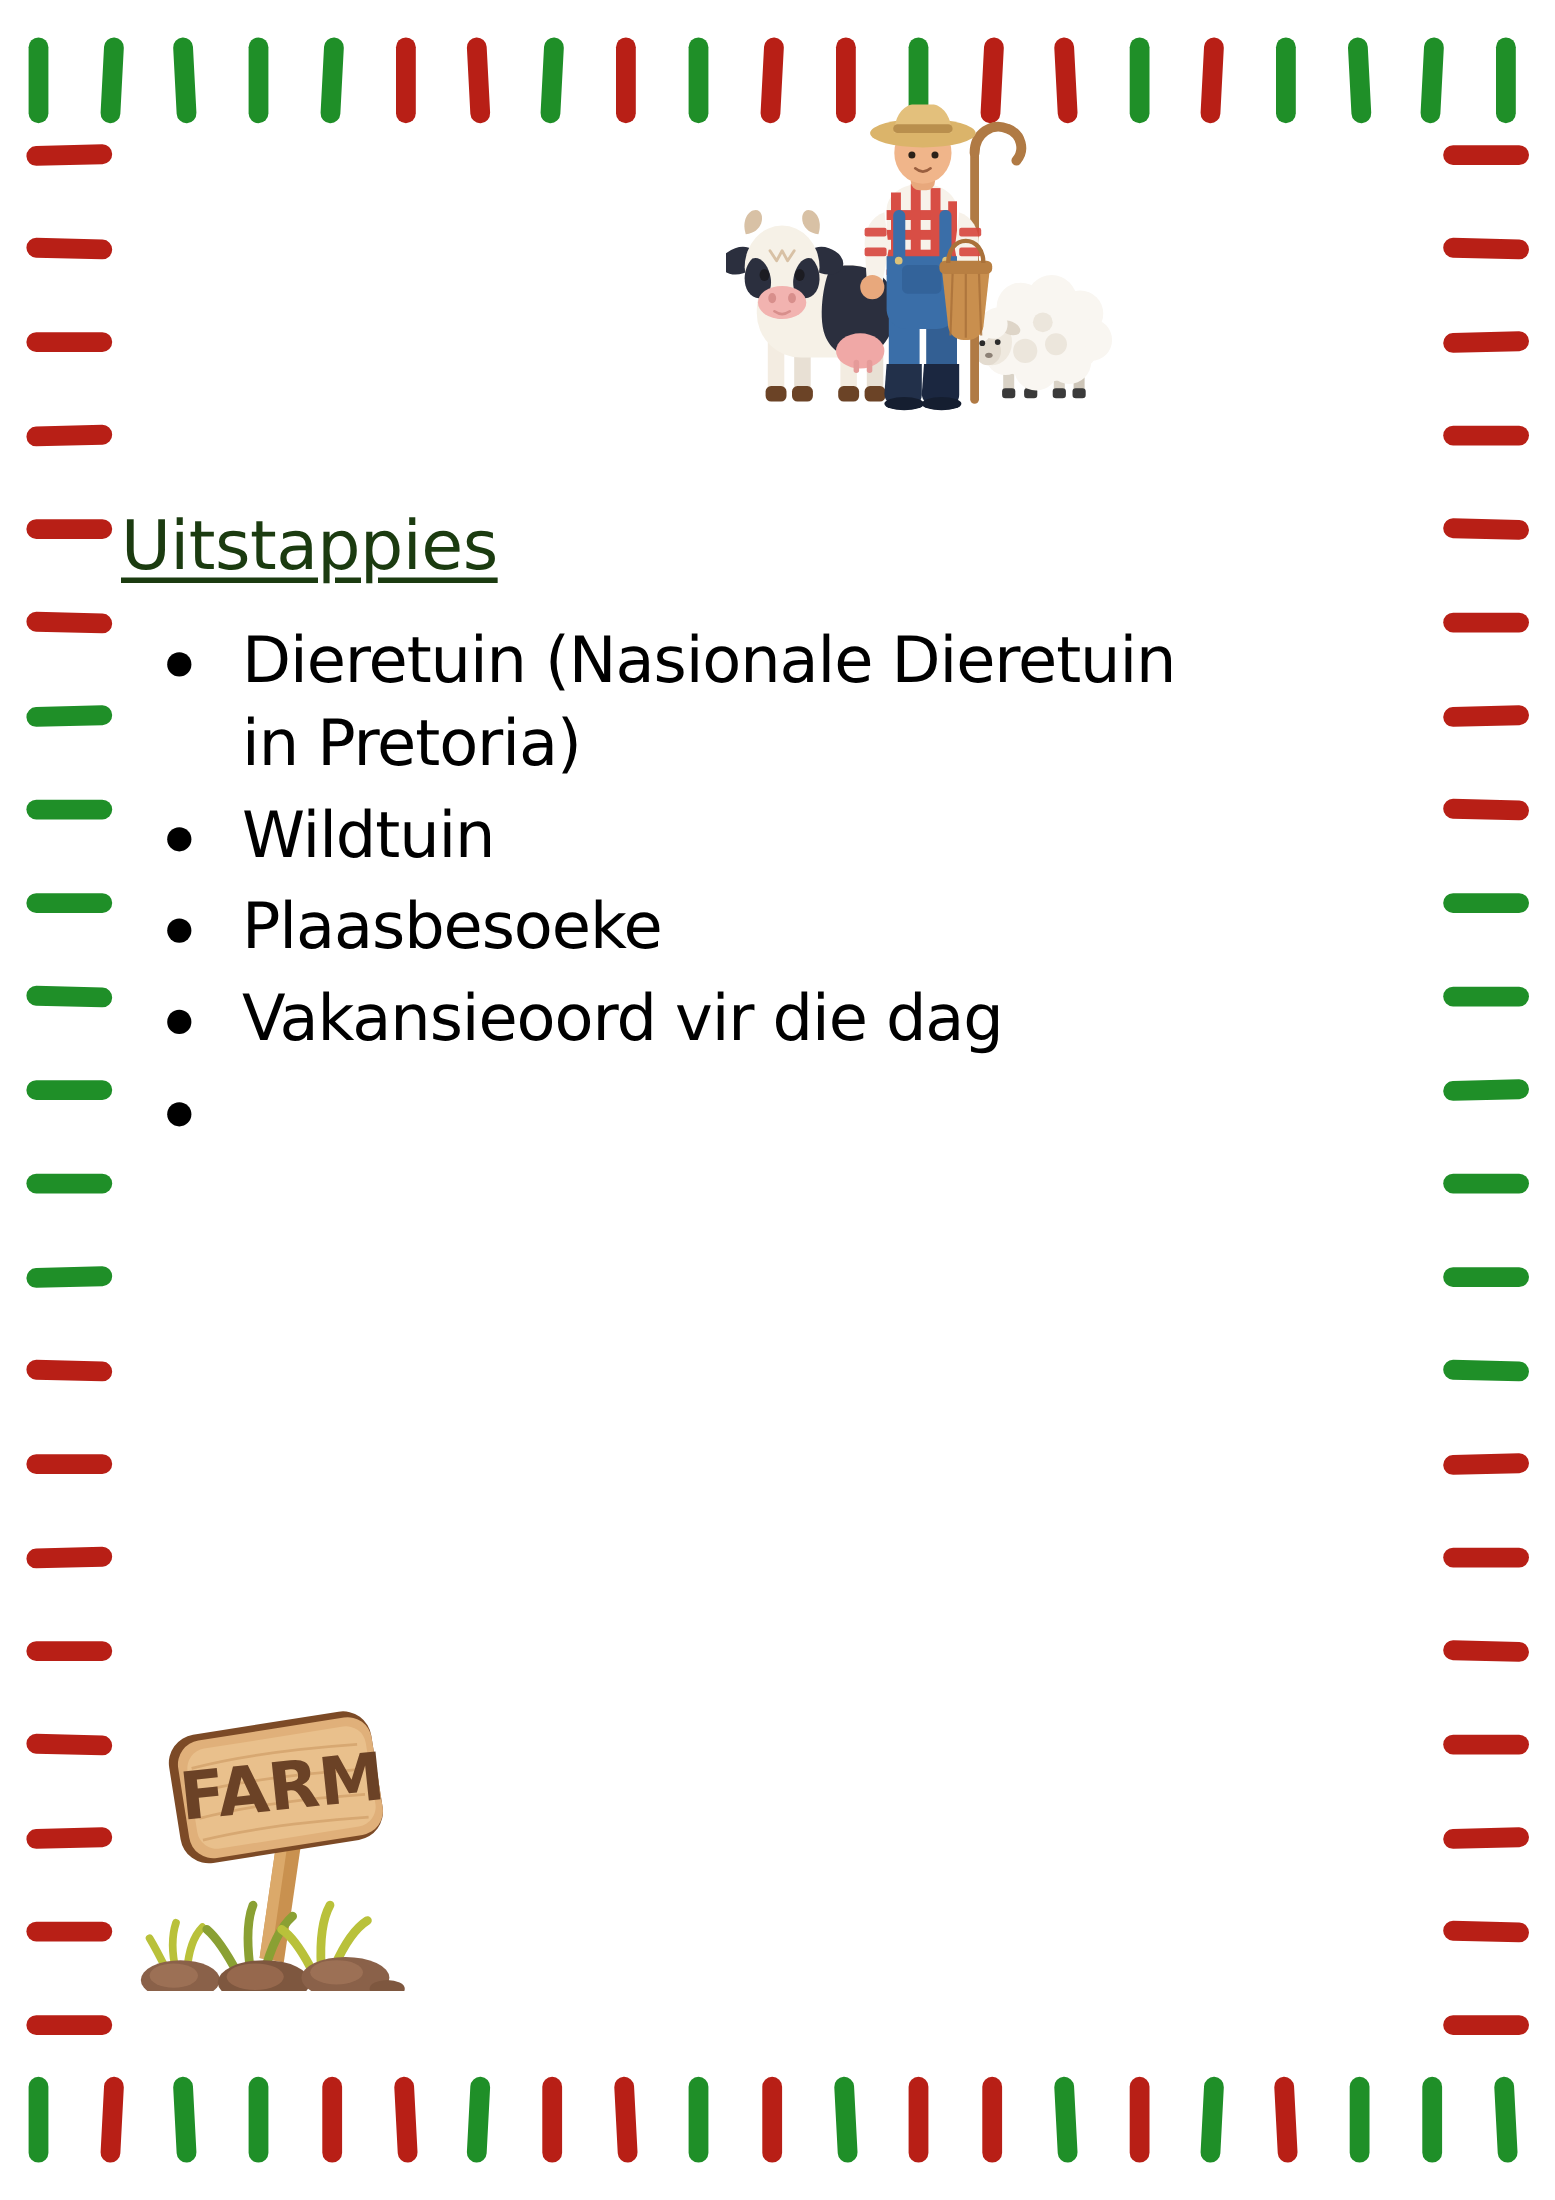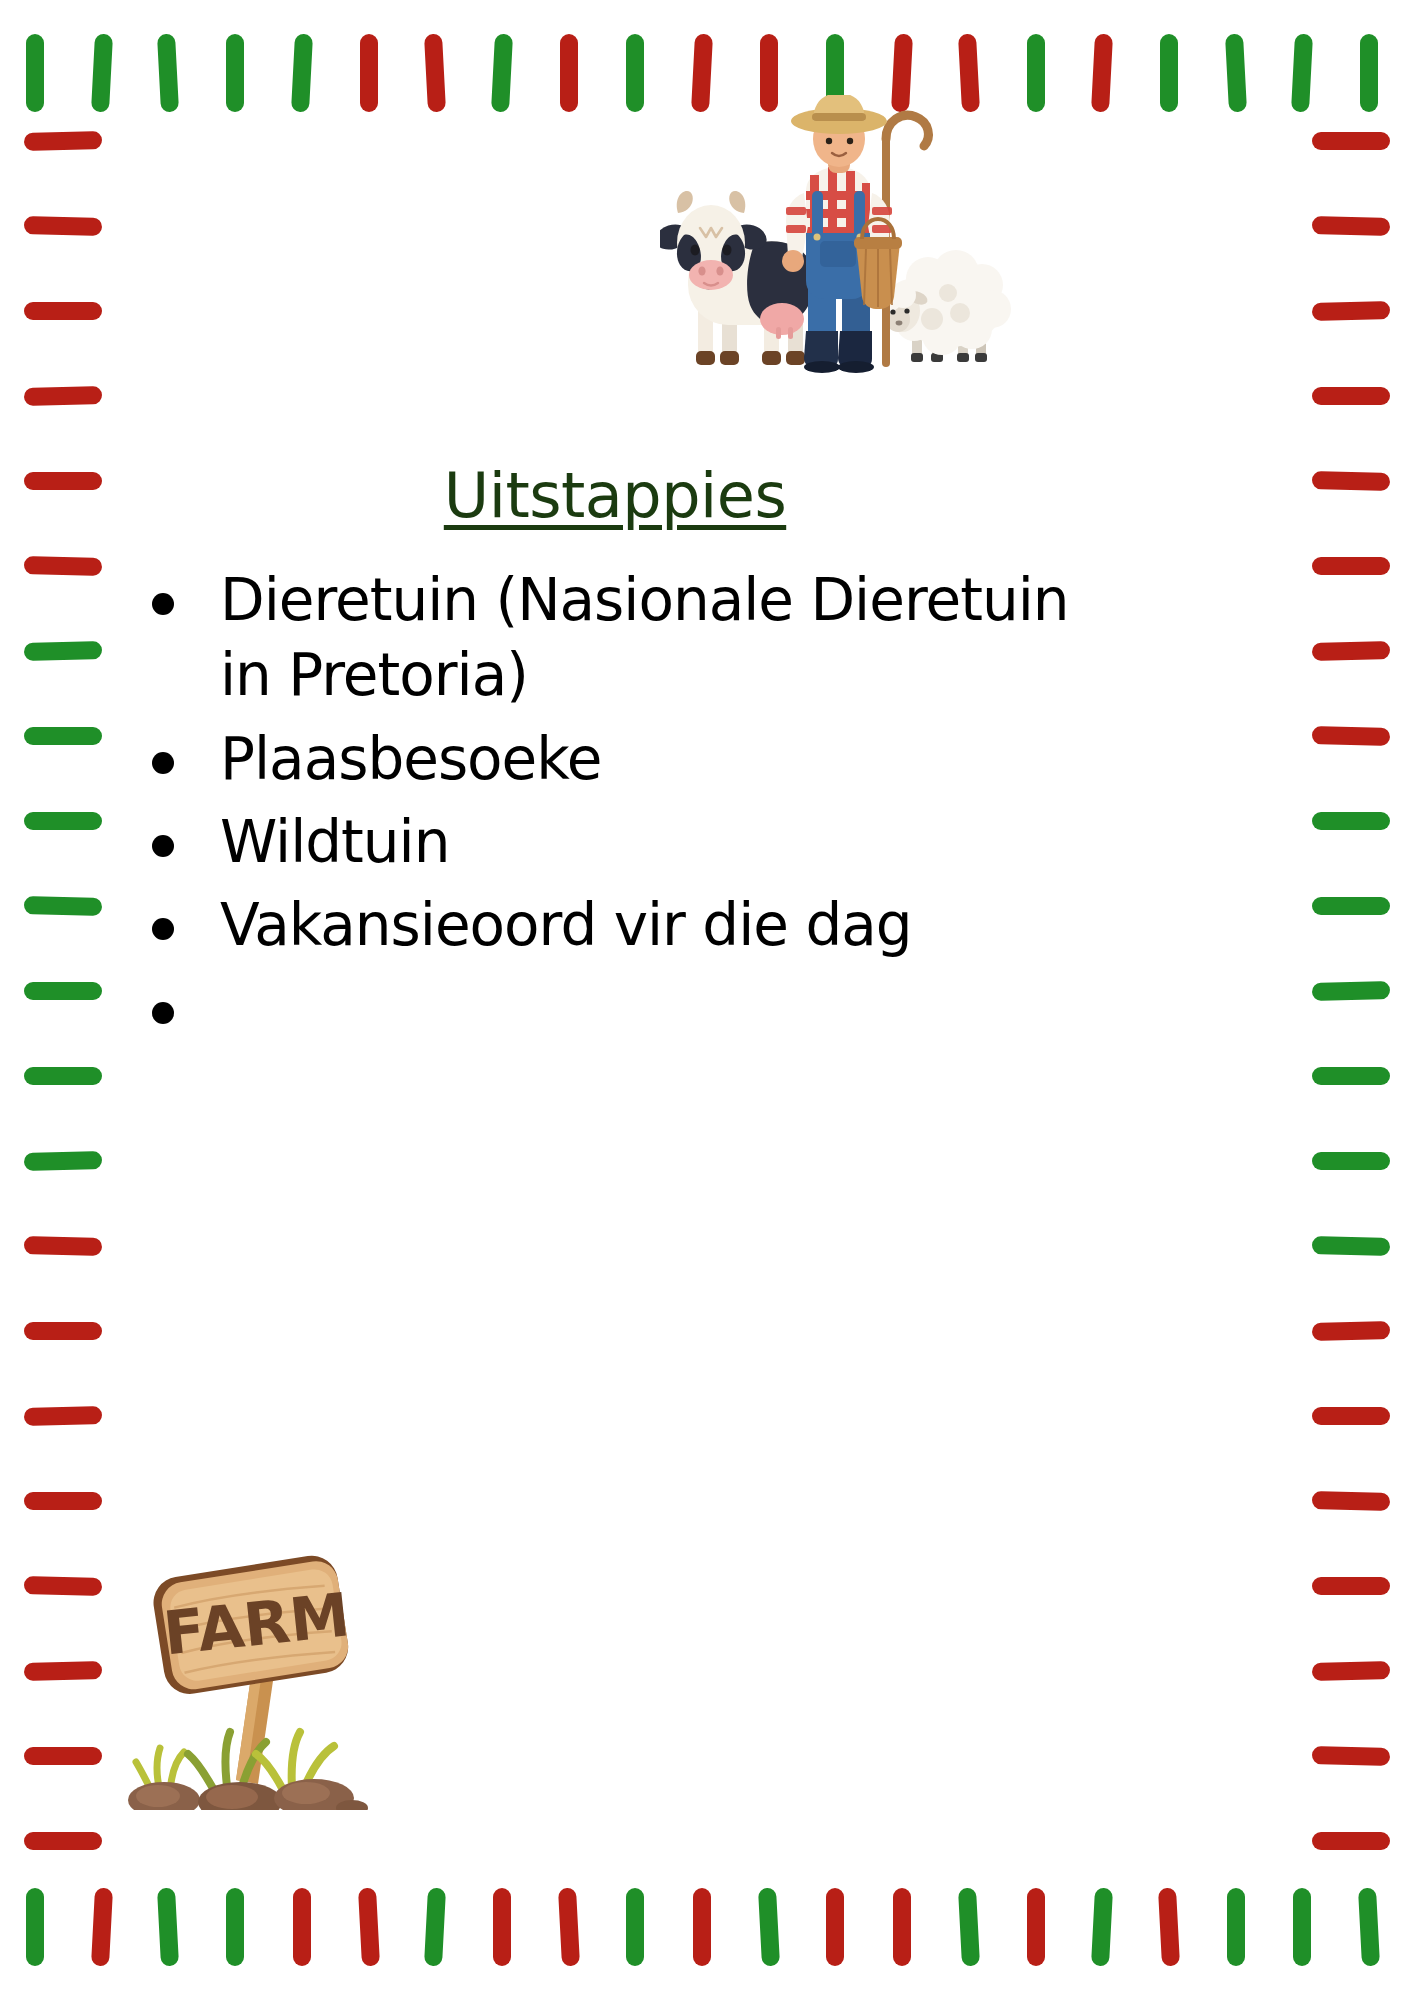--- a/index.html
+++ b/index.html
@@ -60,21 +60,21 @@
   }
 
   
   .content {
     position: absolute;
     left: 110px;
     top: 455px;
     width: 1010px;
   }
   .title-block {
-    text-align: center;
+    text-align: left;
     color: #1b3b10;
     font-family: "DejaVu Sans", sans-serif;
     font-size: 62px;
     line-height: 1.32;
     letter-spacing: -0.5px;
     font-weight: 400;
   }
   .title-line {
     display: block;
   }
@@ -422,25 +422,25 @@
       <span class="title-line"><span class="u">Uitstappies </span></span>
     </div>
 
     <ul class="trip-list">
       <li>
         <span class="bullet"></span>
         <span>Dieretuin (Nasionale Dieretuin in Pretoria)</span>
       </li>
       <li>
         <span class="bullet"></span>
-        <span>Plaasbesoeke</span>
+        <span>Wildtuin</span>
       </li>
       <li>
         <span class="bullet"></span>
-        <span>Wildtuin</span>
+        <span>Plaasbesoeke</span>
       </li>
       <li>
         <span class="bullet"></span>
         <span>Vakansieoord vir die dag</span>
       </li>
       <li>
         <span class="bullet"></span>
       </li>
     </ul>
 

